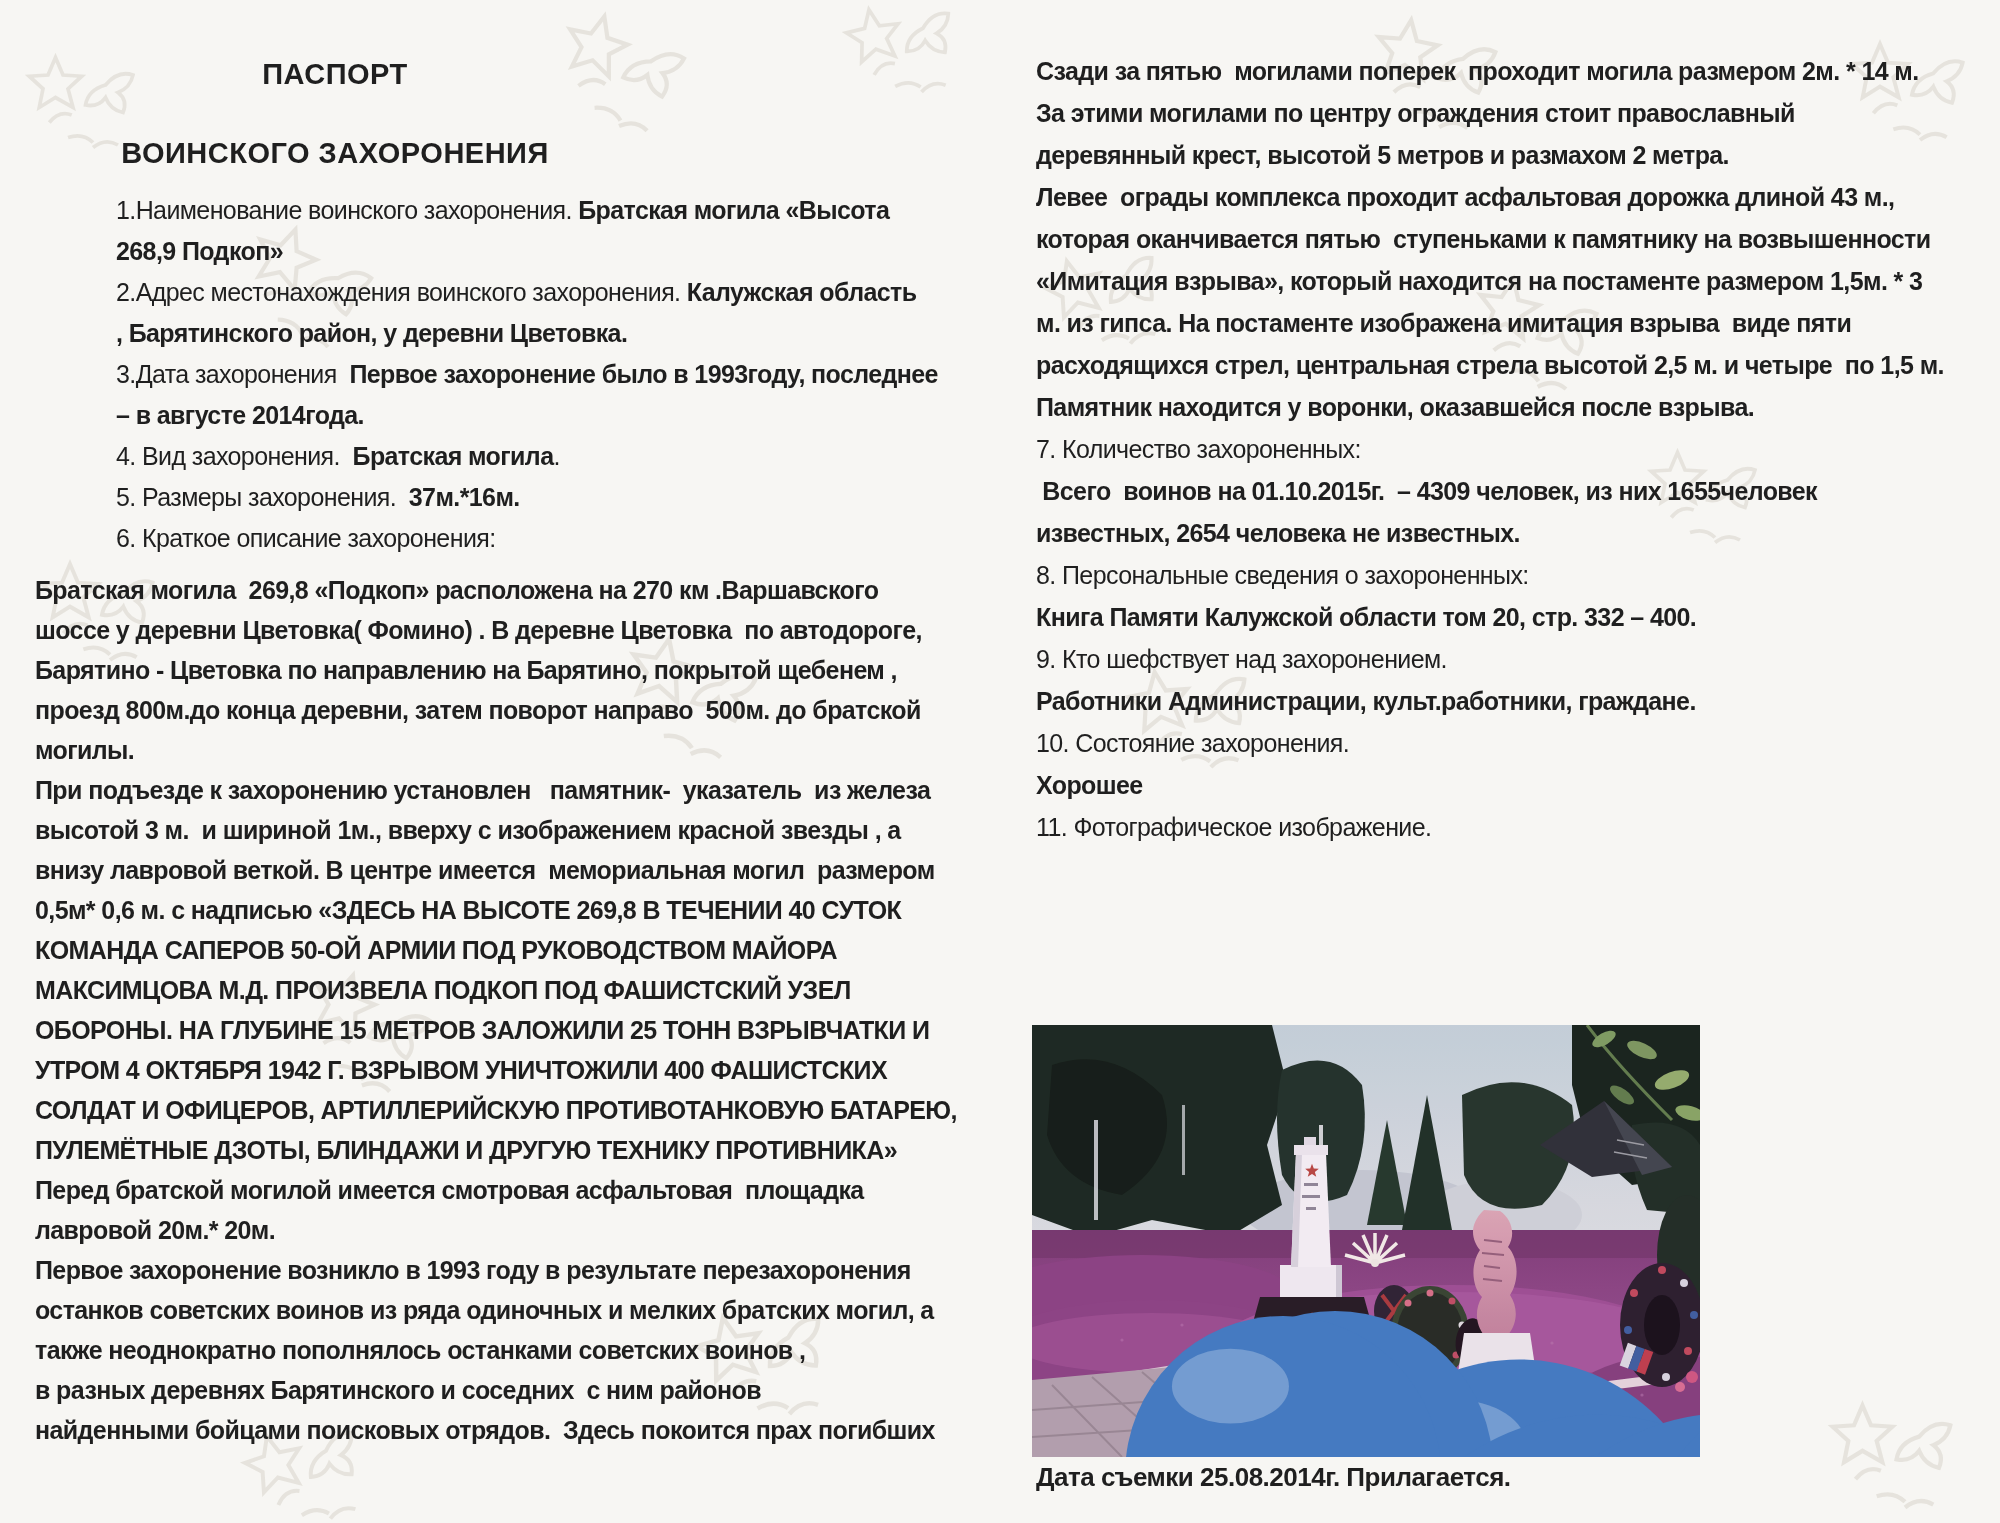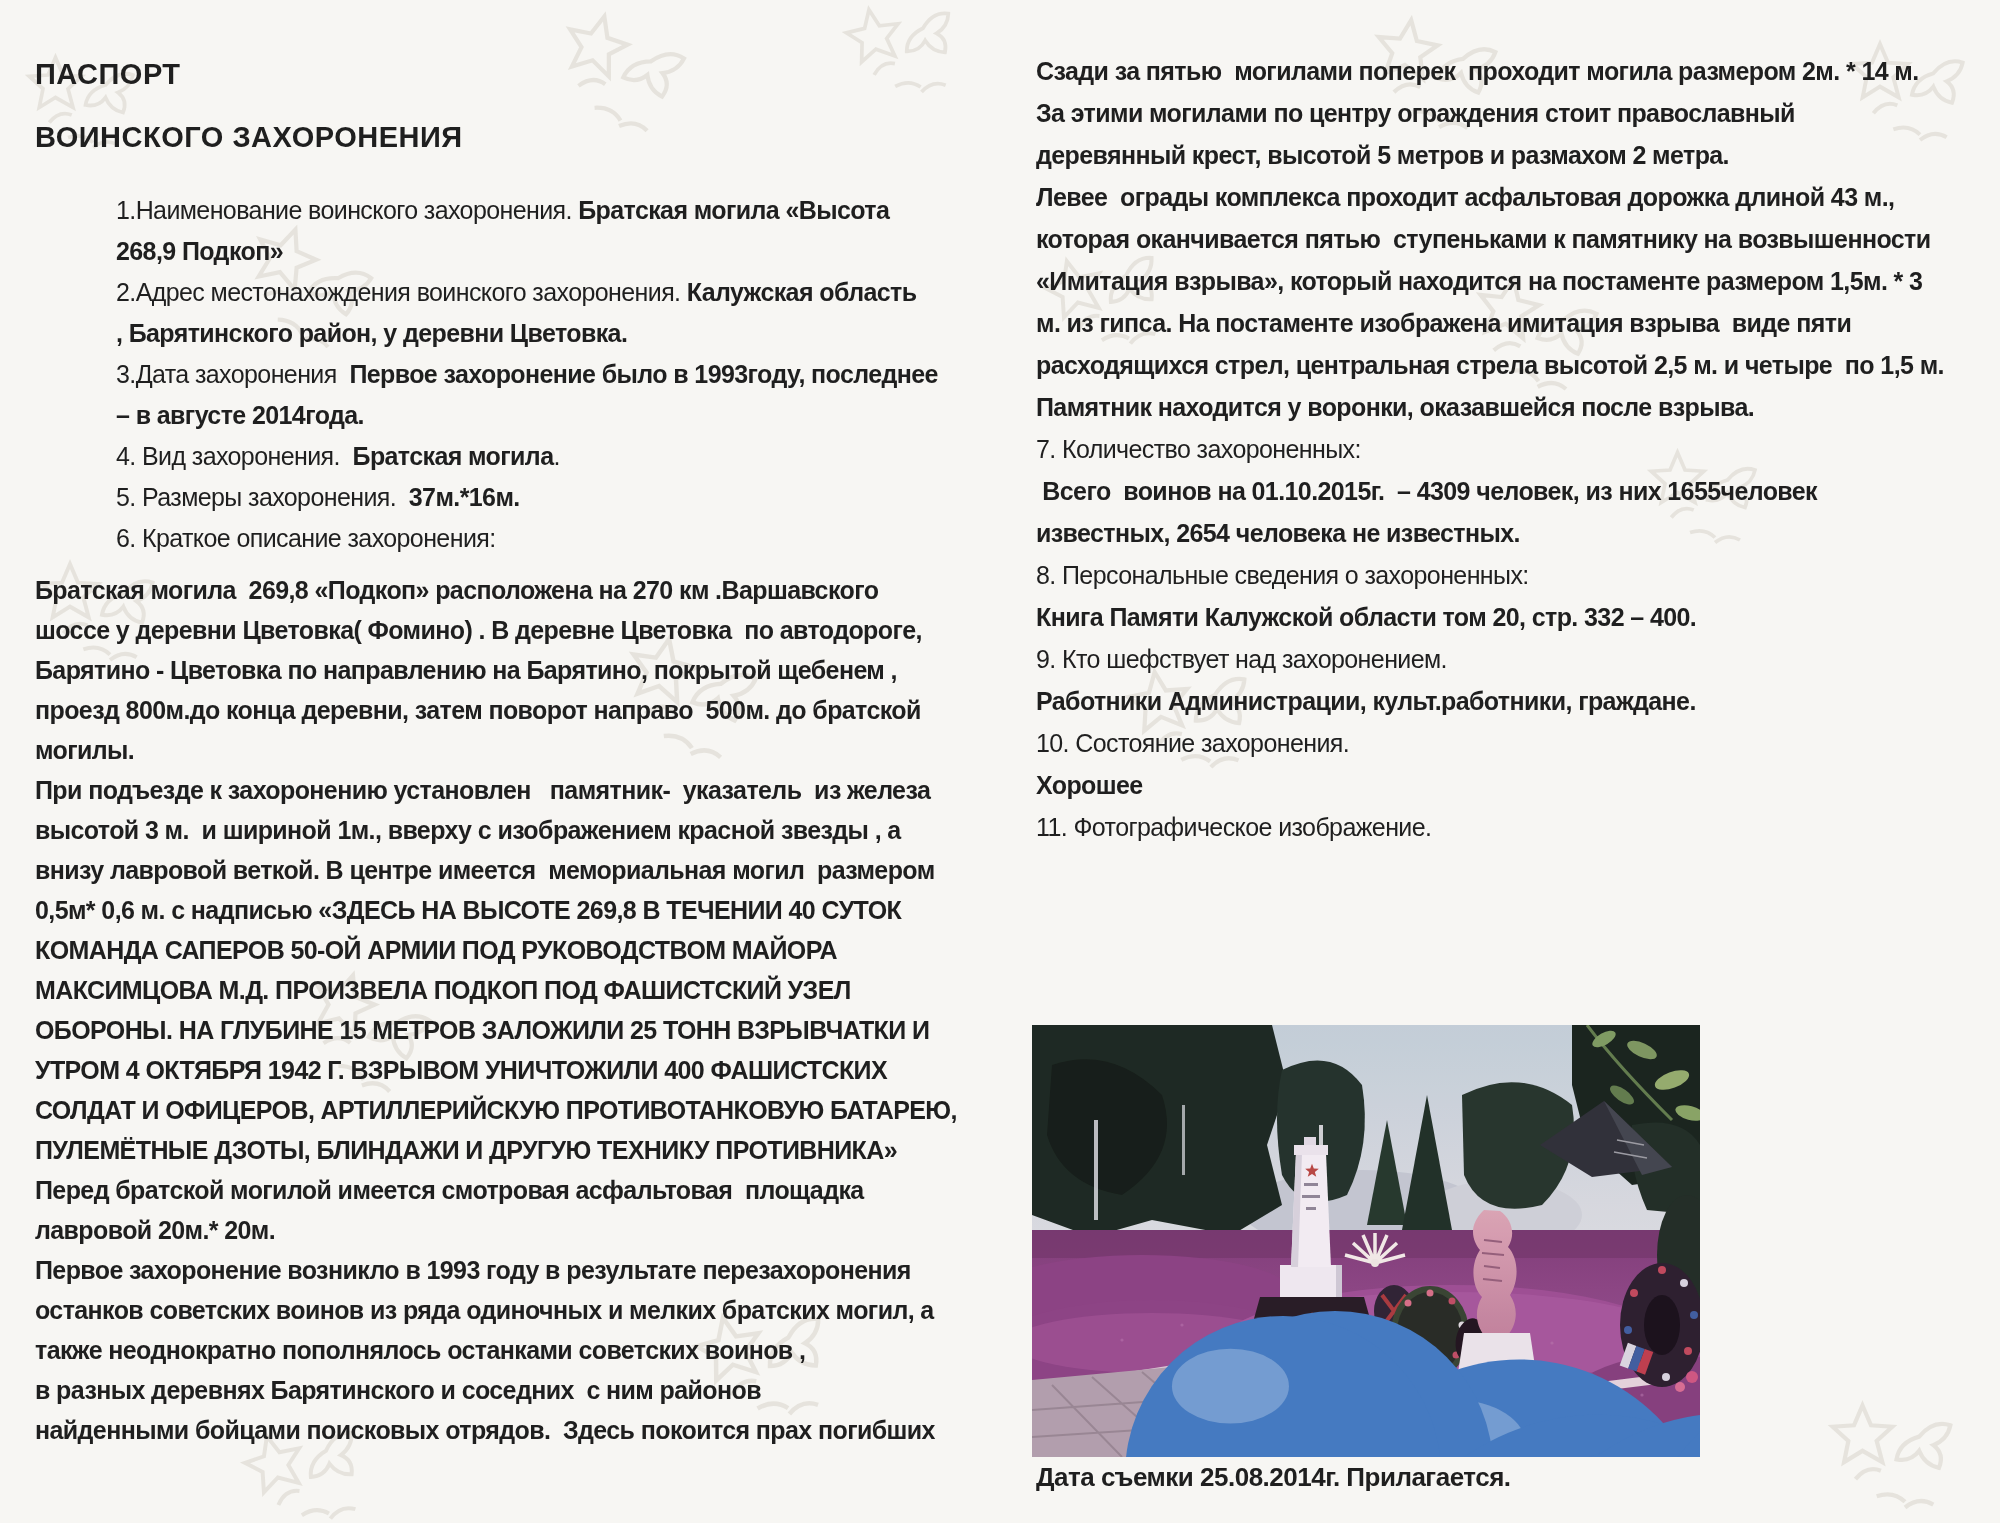--- a/index.html
+++ b/index.html
@@ -1,22 +1,22 @@
 <!DOCTYPE html>
 <html><head>
 <meta charset="utf-8">
 <style>
   html,body{margin:0;padding:0}
   body{width:2000px;height:1523px;overflow:hidden;background:#efeeea}
   .page{position:relative;width:2000px;height:1523px;background:#f7f6f3;
         font-family:"Liberation Sans","DejaVu Sans",sans-serif;color:#1f1f1f}
   .wm{position:absolute;opacity:.55;pointer-events:none}
-  .title{position:absolute;left:35px;top:58px;width:600px;text-align:left;font-weight:700}
+  .title{position:absolute;left:35px;top:58px;width:600px;text-align:center;font-weight:700}
   .t1{font-size:29px;line-height:32px;letter-spacing:.5px}
-  .t2{font-size:29px;line-height:32px;margin-top:31px;letter-spacing:.5px}
+  .t2{font-size:29px;line-height:32px;margin-top:47px;letter-spacing:.5px}
   .lines{position:absolute}
   .items{left:116px;top:190px}
   .items .ln{line-height:41px}
   .bodycol{left:35px;top:570px}
   .bodycol .ln{line-height:40px}
   .rightcol{left:1036px;top:50px}
   .rightcol .ln{line-height:42px}
   .ln{white-space:pre;font-size:25px;letter-spacing:-0.6px}
   .ln .b{font-weight:700}
   .ln .r{font-weight:400}

